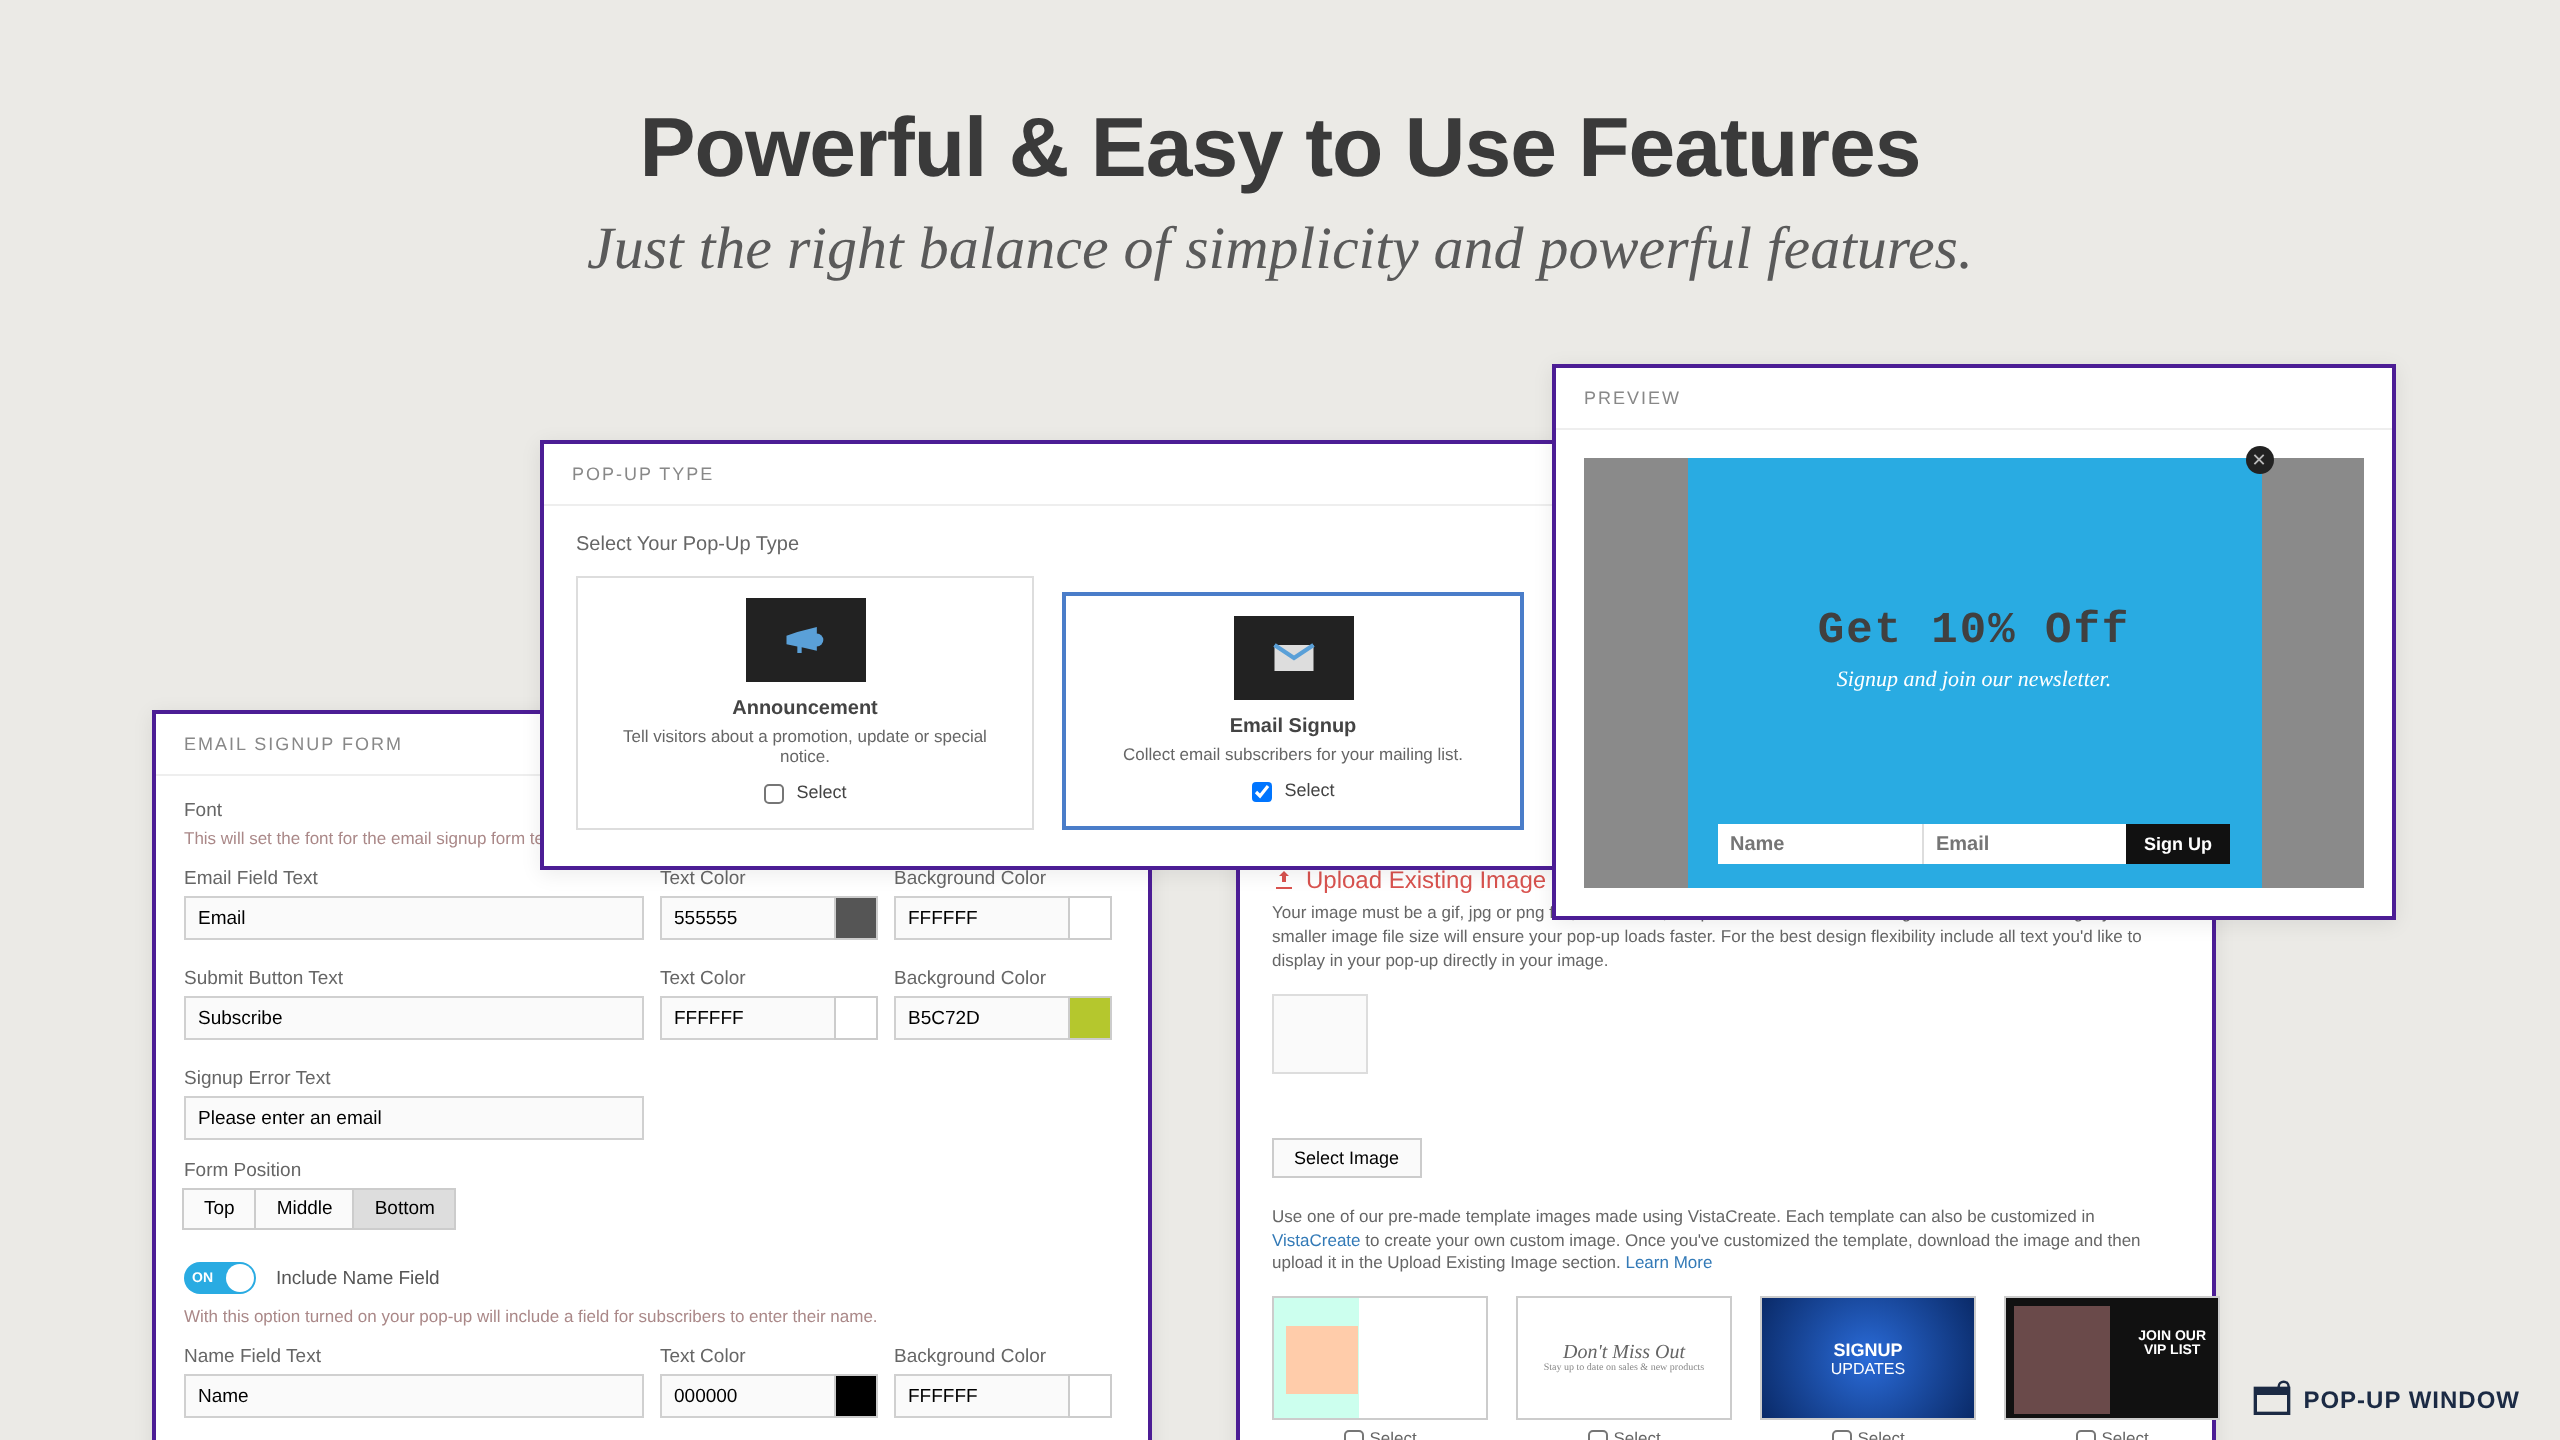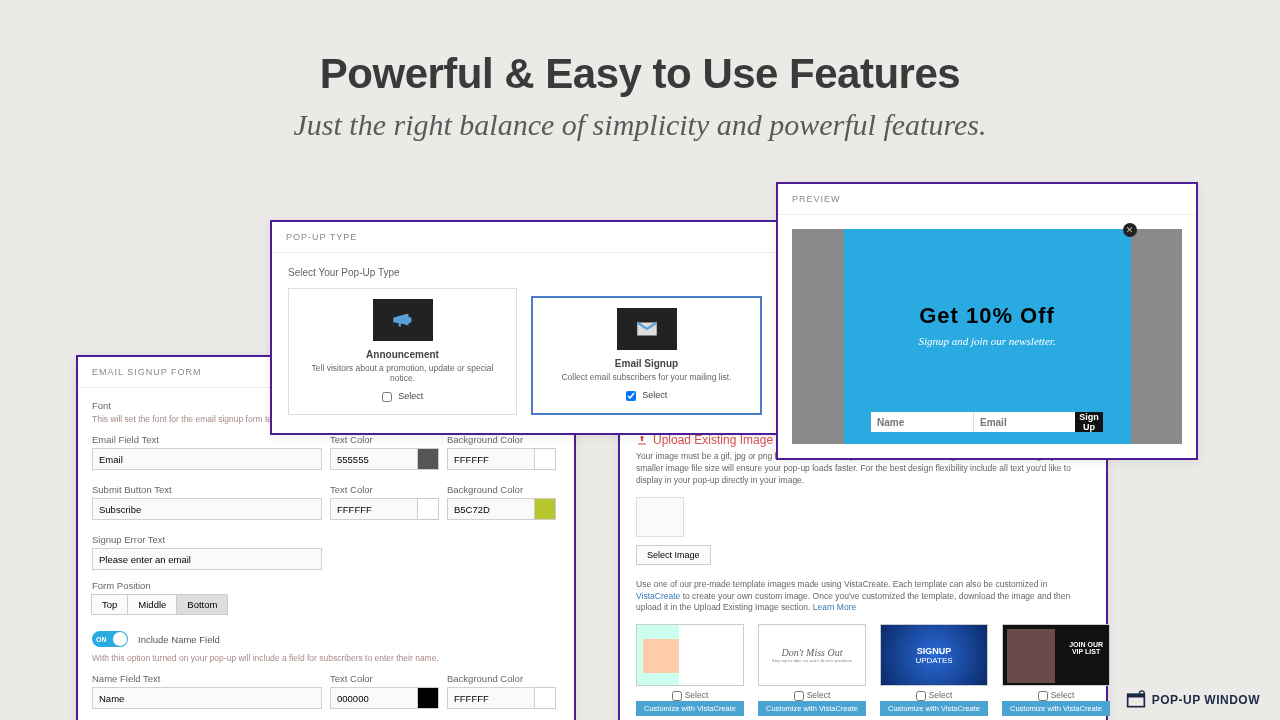--- a/index.html
+++ b/index.html
@@ -76,21 +76,21 @@
 }
 
 
 #design { left: 618px; top: 386px; width: 490px; z-index: 1; }
 .ds-body { padding: 14px 16px; font-size: 9px; color: #666; }
 .ds-title { color: #d9534f; font-size: 12px; font-weight: 400; margin-bottom: 4px; display:flex; align-items:center; gap:5px; }
 .ds-title svg { width: 12px; height: 12px; }
 .ds-desc { font-size: 8.5px; line-height: 1.4; margin-bottom: 10px; }
 .imgdrop { width: 48px; height: 40px; background: #fafafa; border: 1px solid #ddd; margin-bottom: 8px; }
 .selimg-btn {
-  border: 1px solid #ccc; background: #fafafa; padding: 4px 10px; font-size: 9px; cursor: pointer; margin-bottom: 14px;
+  border: 1px solid #ccc; background: #fafafa; padding: 4px 10px; font-size: 9px; cursor: pointer; margin-bottom: 14px; margin-top: 24px;
 }
 .ds-link { color: #337ab7; }
 .tmpl-row { display: flex; gap: 14px; margin-top: 10px; }
 .tmpl { width: 108px; text-align: center; }
 .tmpl-thumb { width: 108px; height: 62px; border: 1px solid #ccc; background: #eee; margin-bottom: 4px; }
 .tmpl-sel { font-size: 8.5px; margin-bottom: 3px; }
 .tmpl-sel input { vertical-align: middle; margin-right: 3px; width:10px; height:10px; }
 .tmpl-btn {
   background: #4aa3d1; color: #fff; font-size: 7.5px; padding: 3px 4px; border: none; width: 100%; cursor: pointer;
 }
@@ -100,29 +100,29 @@
 .pv-body { padding: 14px; }
 .pv-stage { background: #8a8a8a; height: 215px; display:flex; align-items:center; justify-content:center; position:relative; }
 .pv-modal {
   width: 287px; height: 215px; background: #29abe2; position: relative;
   display:flex; flex-direction:column; align-items:center; justify-content:center; gap:6px;
 }
 .pv-close {
   position:absolute; right:-6px; top:-6px; width:14px; height:14px; border-radius:50%;
   background:#222; color:#bbb; font-size:9px; line-height:14px; text-align:center;
 }
-.pv-h { color:#000000; font-size:22px; font-family: Liberation Sans, sans-serif; font-weight:600; letter-spacing:1px; }
+.pv-h { color:#404040; font-size:22px; font-family: Liberation Mono, monospace; font-weight:600; letter-spacing:1px; }
 .pv-sh { color:#fff; font-size:11px; font-style:italic; font-family: Georgia, serif; margin-bottom: 24px; }
 .pv-form { display:flex; position:absolute; bottom:12px; }
 .pv-form input {
   width: 102px; height:20px; border:none; padding:0 6px; font-size:10px; font-weight:700; color:#333;
 }
 .pv-form input + input { border-left:1px solid #ddd; }
 .pv-form button {
-  width:28px; height:20px; background:#111; color:#fff; border:none; font-size:9px; font-weight:700;
+  width:52px; height:20px; background:#111; color:#fff; border:none; font-size:9px; font-weight:700;
 }
 
 
 .brand { position:absolute; right:20px; bottom:10px; display:flex; align-items:center; gap:6px; font-size:12px; font-weight:800; color:#1b2a44; letter-spacing:0.5px; }
 .brand svg { width:20px; height:20px; }
 
 
 .t1 { background: linear-gradient(90deg,#cfe 40%,#fff 40%); position:relative; }
 .t1::after { content:""; position:absolute; left:6px; top:14px; width:36px; height:34px; background:#fca; }
 .t2 { background:#fff; display:flex; align-items:center; justify-content:center; flex-direction:column; font-family: Georgia,serif; }

